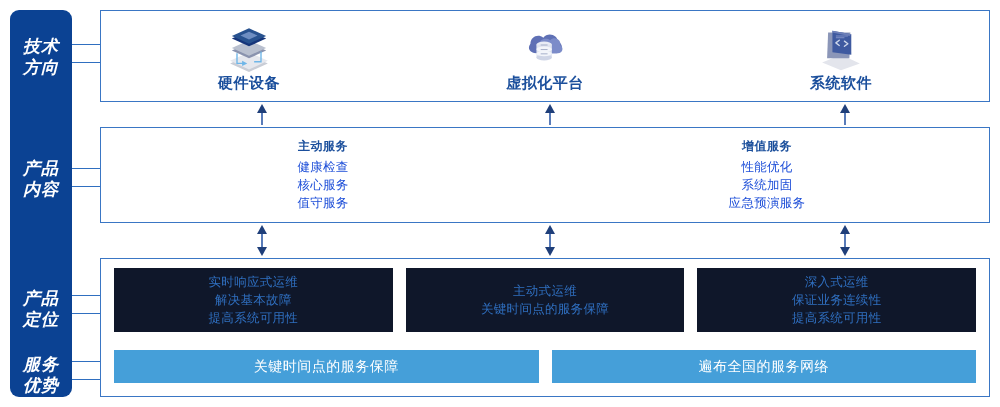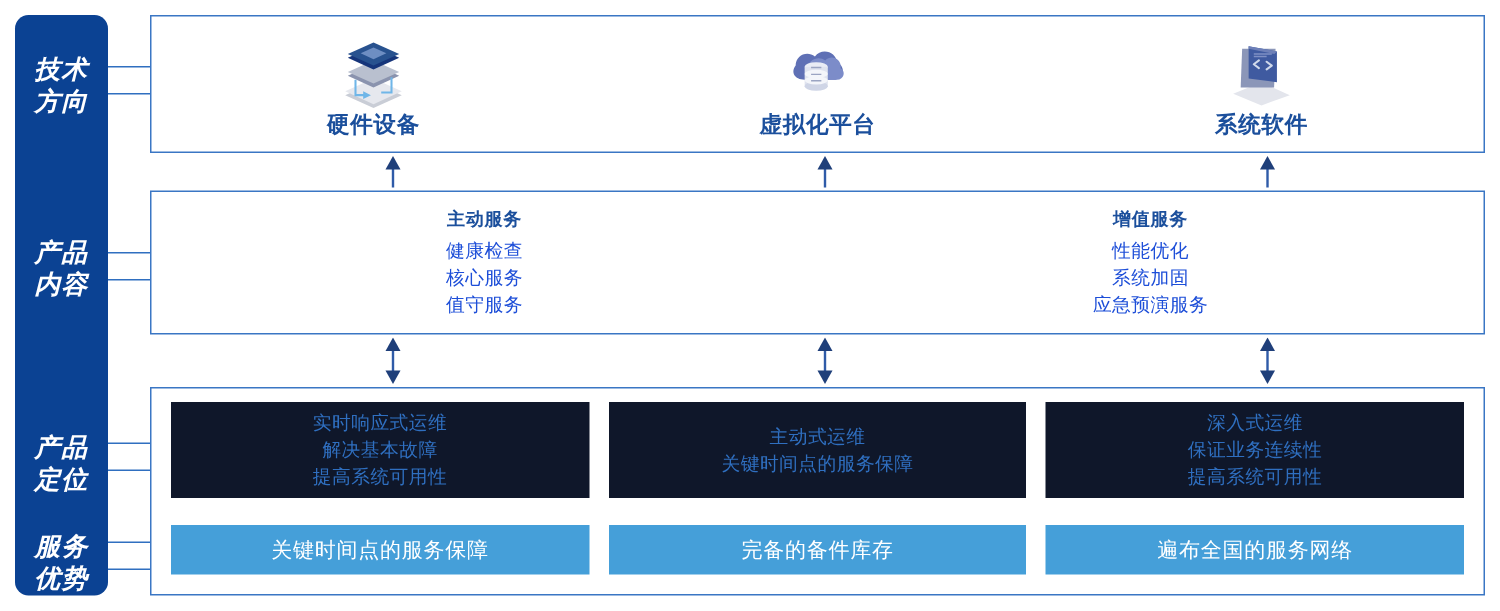--- a/index.html
+++ b/index.html
@@ -334,20 +334,19 @@
         </div>
         <div class="gray-card">
           <div class="gray-line">深入式运维</div>
           <div class="gray-line">保证业务连续性</div>
           <div class="gray-line">提高系统可用性</div>
         </div>
       </div>
 
       <div class="bar-row">
         <div class="blue-bar">关键时间点的服务保障</div>
-        <div class="blue-bar">完备的备件库存</div>
         <div class="blue-bar">遍布全国的服务网络</div>
       </div>
 
     </div>
   </div>
 
 </div>
 
 </body></html>

